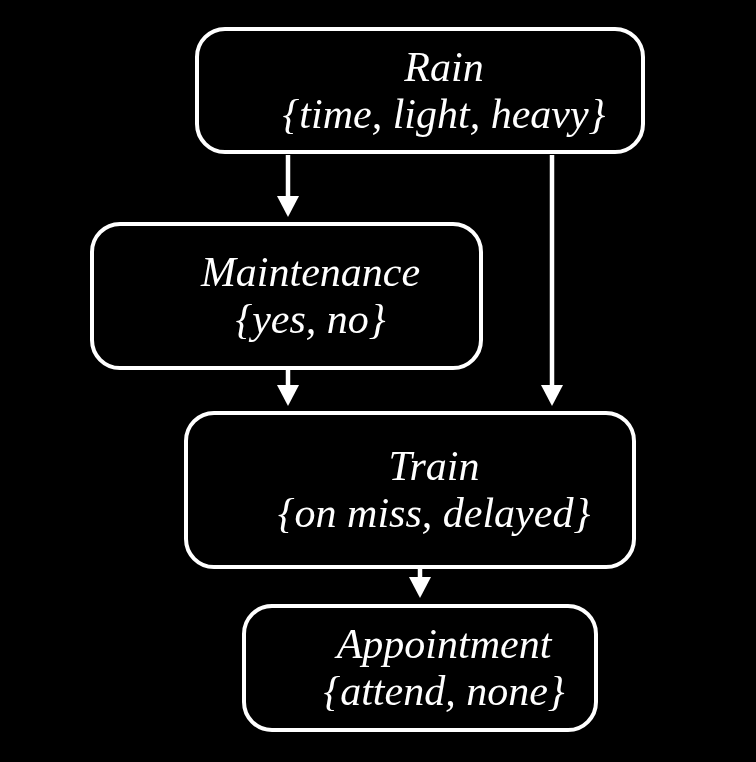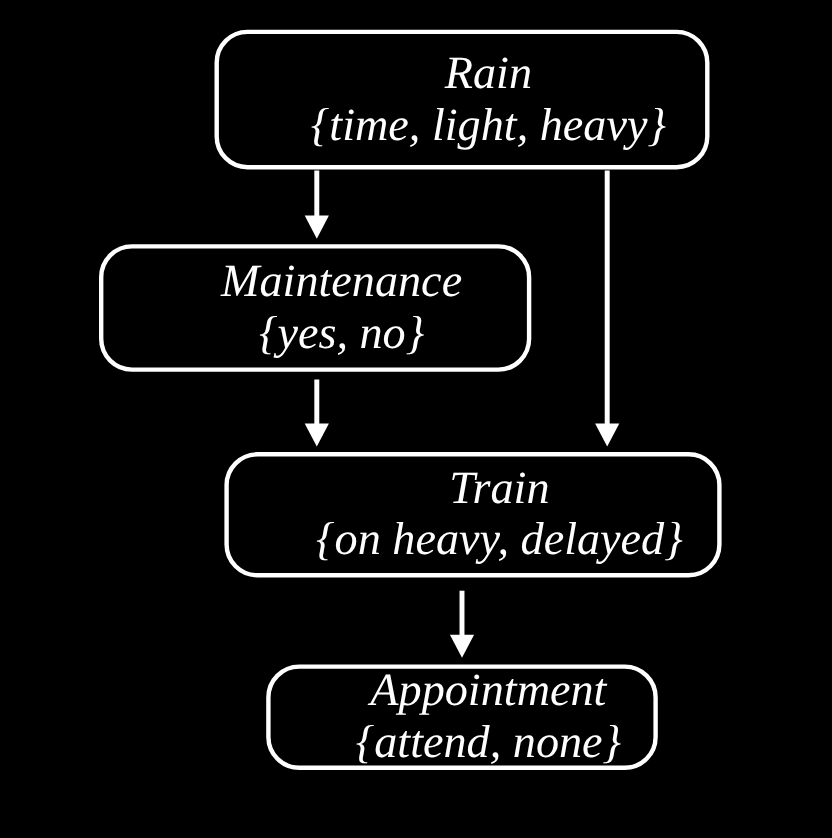--- a/index.html
+++ b/index.html
@@ -33,23 +33,23 @@
     flex-direction: column;
     align-items: center;
     justify-content: center;
     text-align: center;
     font-style: italic;
     font-size: 42px;
     line-height: 47px;
     padding-left: 48px;
   }
   .node-rain        { left: 195px; top: 27px;  width: 450px; height: 127px; }
-  .node-maintenance { left: 90px;  top: 222px; width: 393px; height: 116px; text-align: right; }
-  .node-train       { left: 204px; top: 411px; width: 452px; height: 114px; font-style: italic; }
-  .node-appointment { left: 242px; top: 604px; width: 356px; height: 96px; }
+  .node-maintenance { left: 90px;  top: 222px; width: 393px; height: 148px; text-align: right; }
+  .node-train       { left: 184px; top: 411px; width: 452px; height: 158px; font-style: italic; }
+  .node-appointment { left: 242px; top: 604px; width: 356px; height: 128px; }
   .node-label, .node-values {
     white-space: nowrap;
   }
 </style>
 </head>
 <body>
 
 <div class="canvas">
 
   <svg class="edges-layer" viewBox="0 0 756 762" xmlns="http://www.w3.org/2000/svg">
@@ -80,21 +80,21 @@
     <div class="node-values">{time, light, heavy}</div>
   </div>
 
   <div class="node node-maintenance">
     <div class="node-label">Maintenance</div>
     <div class="node-values">{yes, no}</div>
   </div>
 
   <div class="node node-train">
     <div class="node-label">Train</div>
-    <div class="node-values">{on heavy, delayed}</div>
+    <div class="node-values">{on miss, delayed}</div>
   </div>
 
   <div class="node node-appointment">
     <div class="node-label">Appointment</div>
     <div class="node-values">{attend, none}</div>
   </div>
 
 </div>
 
 </body></html>

